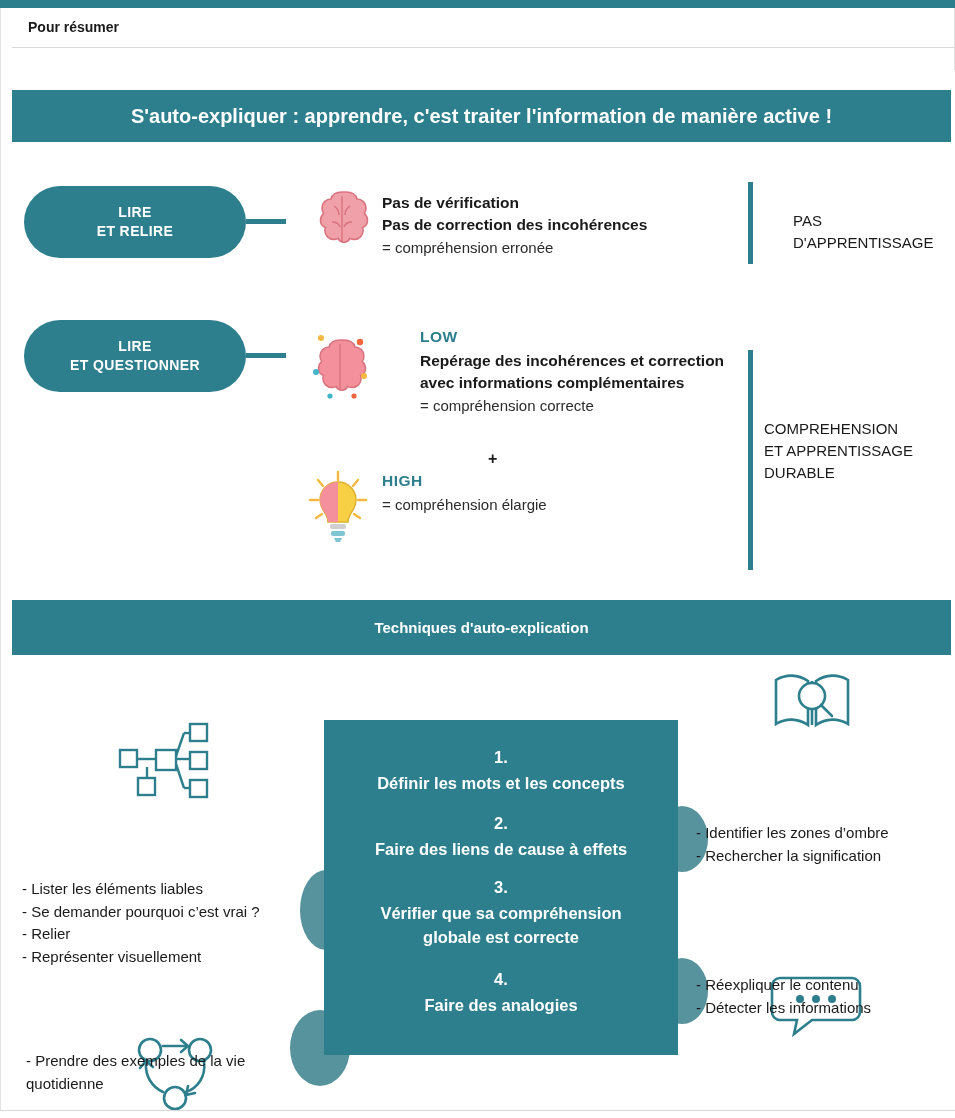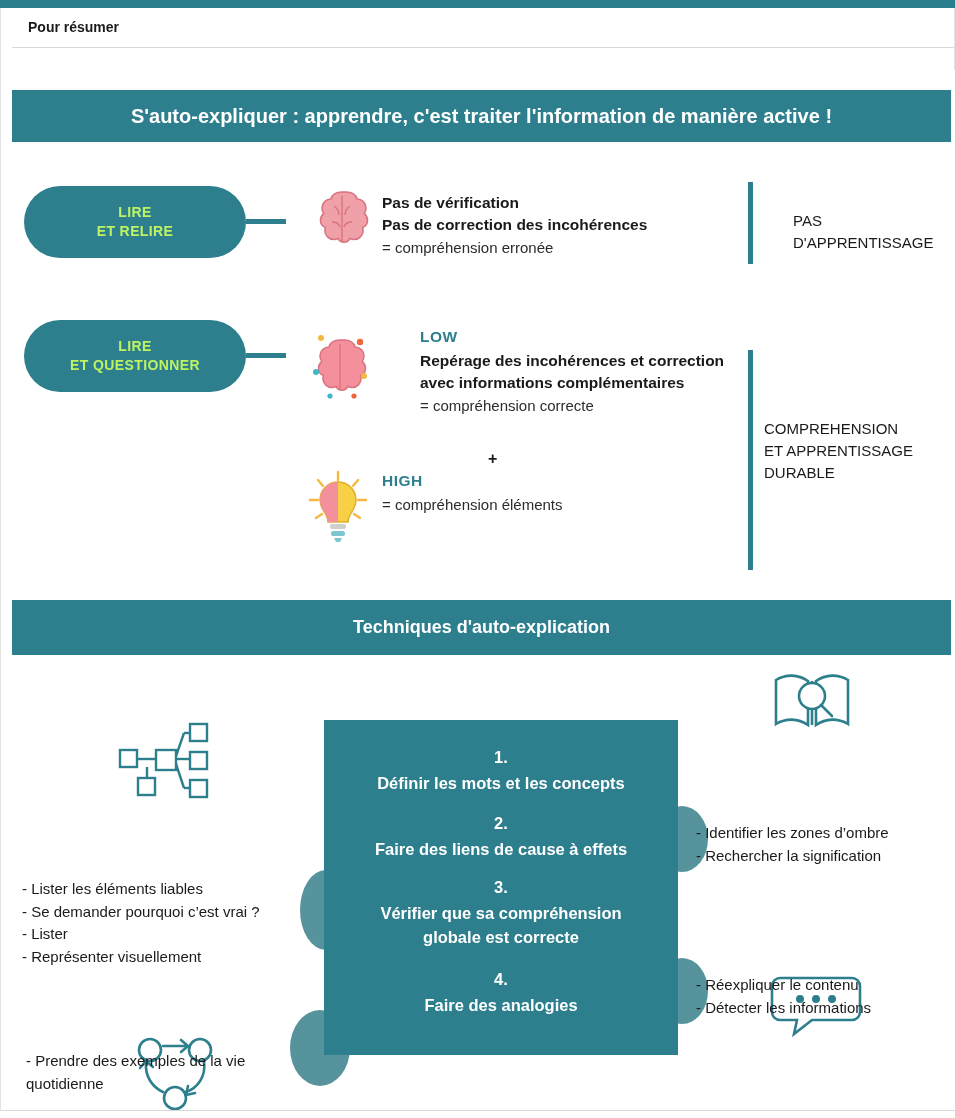--- a/index.html
+++ b/index.html
@@ -68,27 +68,27 @@
   #band-main {
     top: 20px;
     height: 52px;
     line-height: 52px;
     font-size: 20px;
   }
   #band-tech {
     top: 530px;
     height: 55px;
     line-height: 55px;
-    font-size: 18px;
+    font-size: 15px;
   }
   
   .pill {
     position: absolute;
     background: #2d7f8d;
-    color: #bef264;
+    color: #ffffff;
     border-radius: 40px;
     text-align: center;
     font-weight: bold;
     font-size: 14px;
     letter-spacing: 0.4px;
     display: flex;
     flex-direction: column;
     align-items: center;
     justify-content: center;
     line-height: 1.35;
@@ -319,21 +319,21 @@
         <path d="M34 12c-10 0-18 8-18 18 0 7 4 11 6 15 1.5 3 2 5 2 7h20c0-2 .5-4 2-7 2-4 6-8 6-15 0-10-8-18-18-18z" fill="#f7d046" stroke="#e0b02c" stroke-width="1.5"></path>
         <path d="M34 12c-10 0-18 8-18 18 0 7 4 11 6 15 1.5 3 2 5 2 7h10V12z" fill="#f3909c"></path>
         <rect x="26" y="54" width="16" height="5" rx="2" fill="#cfcfcf"></rect>
         <rect x="27" y="61" width="14" height="5" rx="2" fill="#7fc4d1"></rect>
         <path d="M30 68h8l-2 4h-4z" fill="#7fc4d1"></path>
       </svg>
     </div>
 
     <div class="row-text" style="left:374px; top:402px;">
       <div class="level-label">HIGH</div>
-      <div class="light-line">= compréhension éléments</div>
+      <div class="light-line">= compréhension élargie</div>
     </div>
 
     <div class="vrule" id="vrule-2"></div>
     <div class="right-note" id="note-2">
       <div>COMPREHENSION</div>
       <div>ET APPRENTISSAGE</div>
       <div>DURABLE</div>
     </div>
 
     <div class="band" id="band-tech">Techniques d'auto-explication</div>
@@ -420,21 +420,21 @@
     </div>
 
     <div class="side-note" id="side-tl">
       <div>- Identifier les zones d’ombre</div>
       <div>- Rechercher la signification</div>
     </div>
 
     <div class="side-note" id="side-left-mid">
       <div>- Lister les éléments liables</div>
       <div>- Se demander pourquoi c’est vrai ?</div>
-      <div>- Lister</div>
+      <div>- Relier</div>
       <div>- Représenter visuellement</div>
     </div>
 
     <div class="side-note" id="side-left-bottom">
       <div>- Prendre des exemples de la vie</div>
       <div>quotidienne</div>
     </div>
 
   </div>
 

